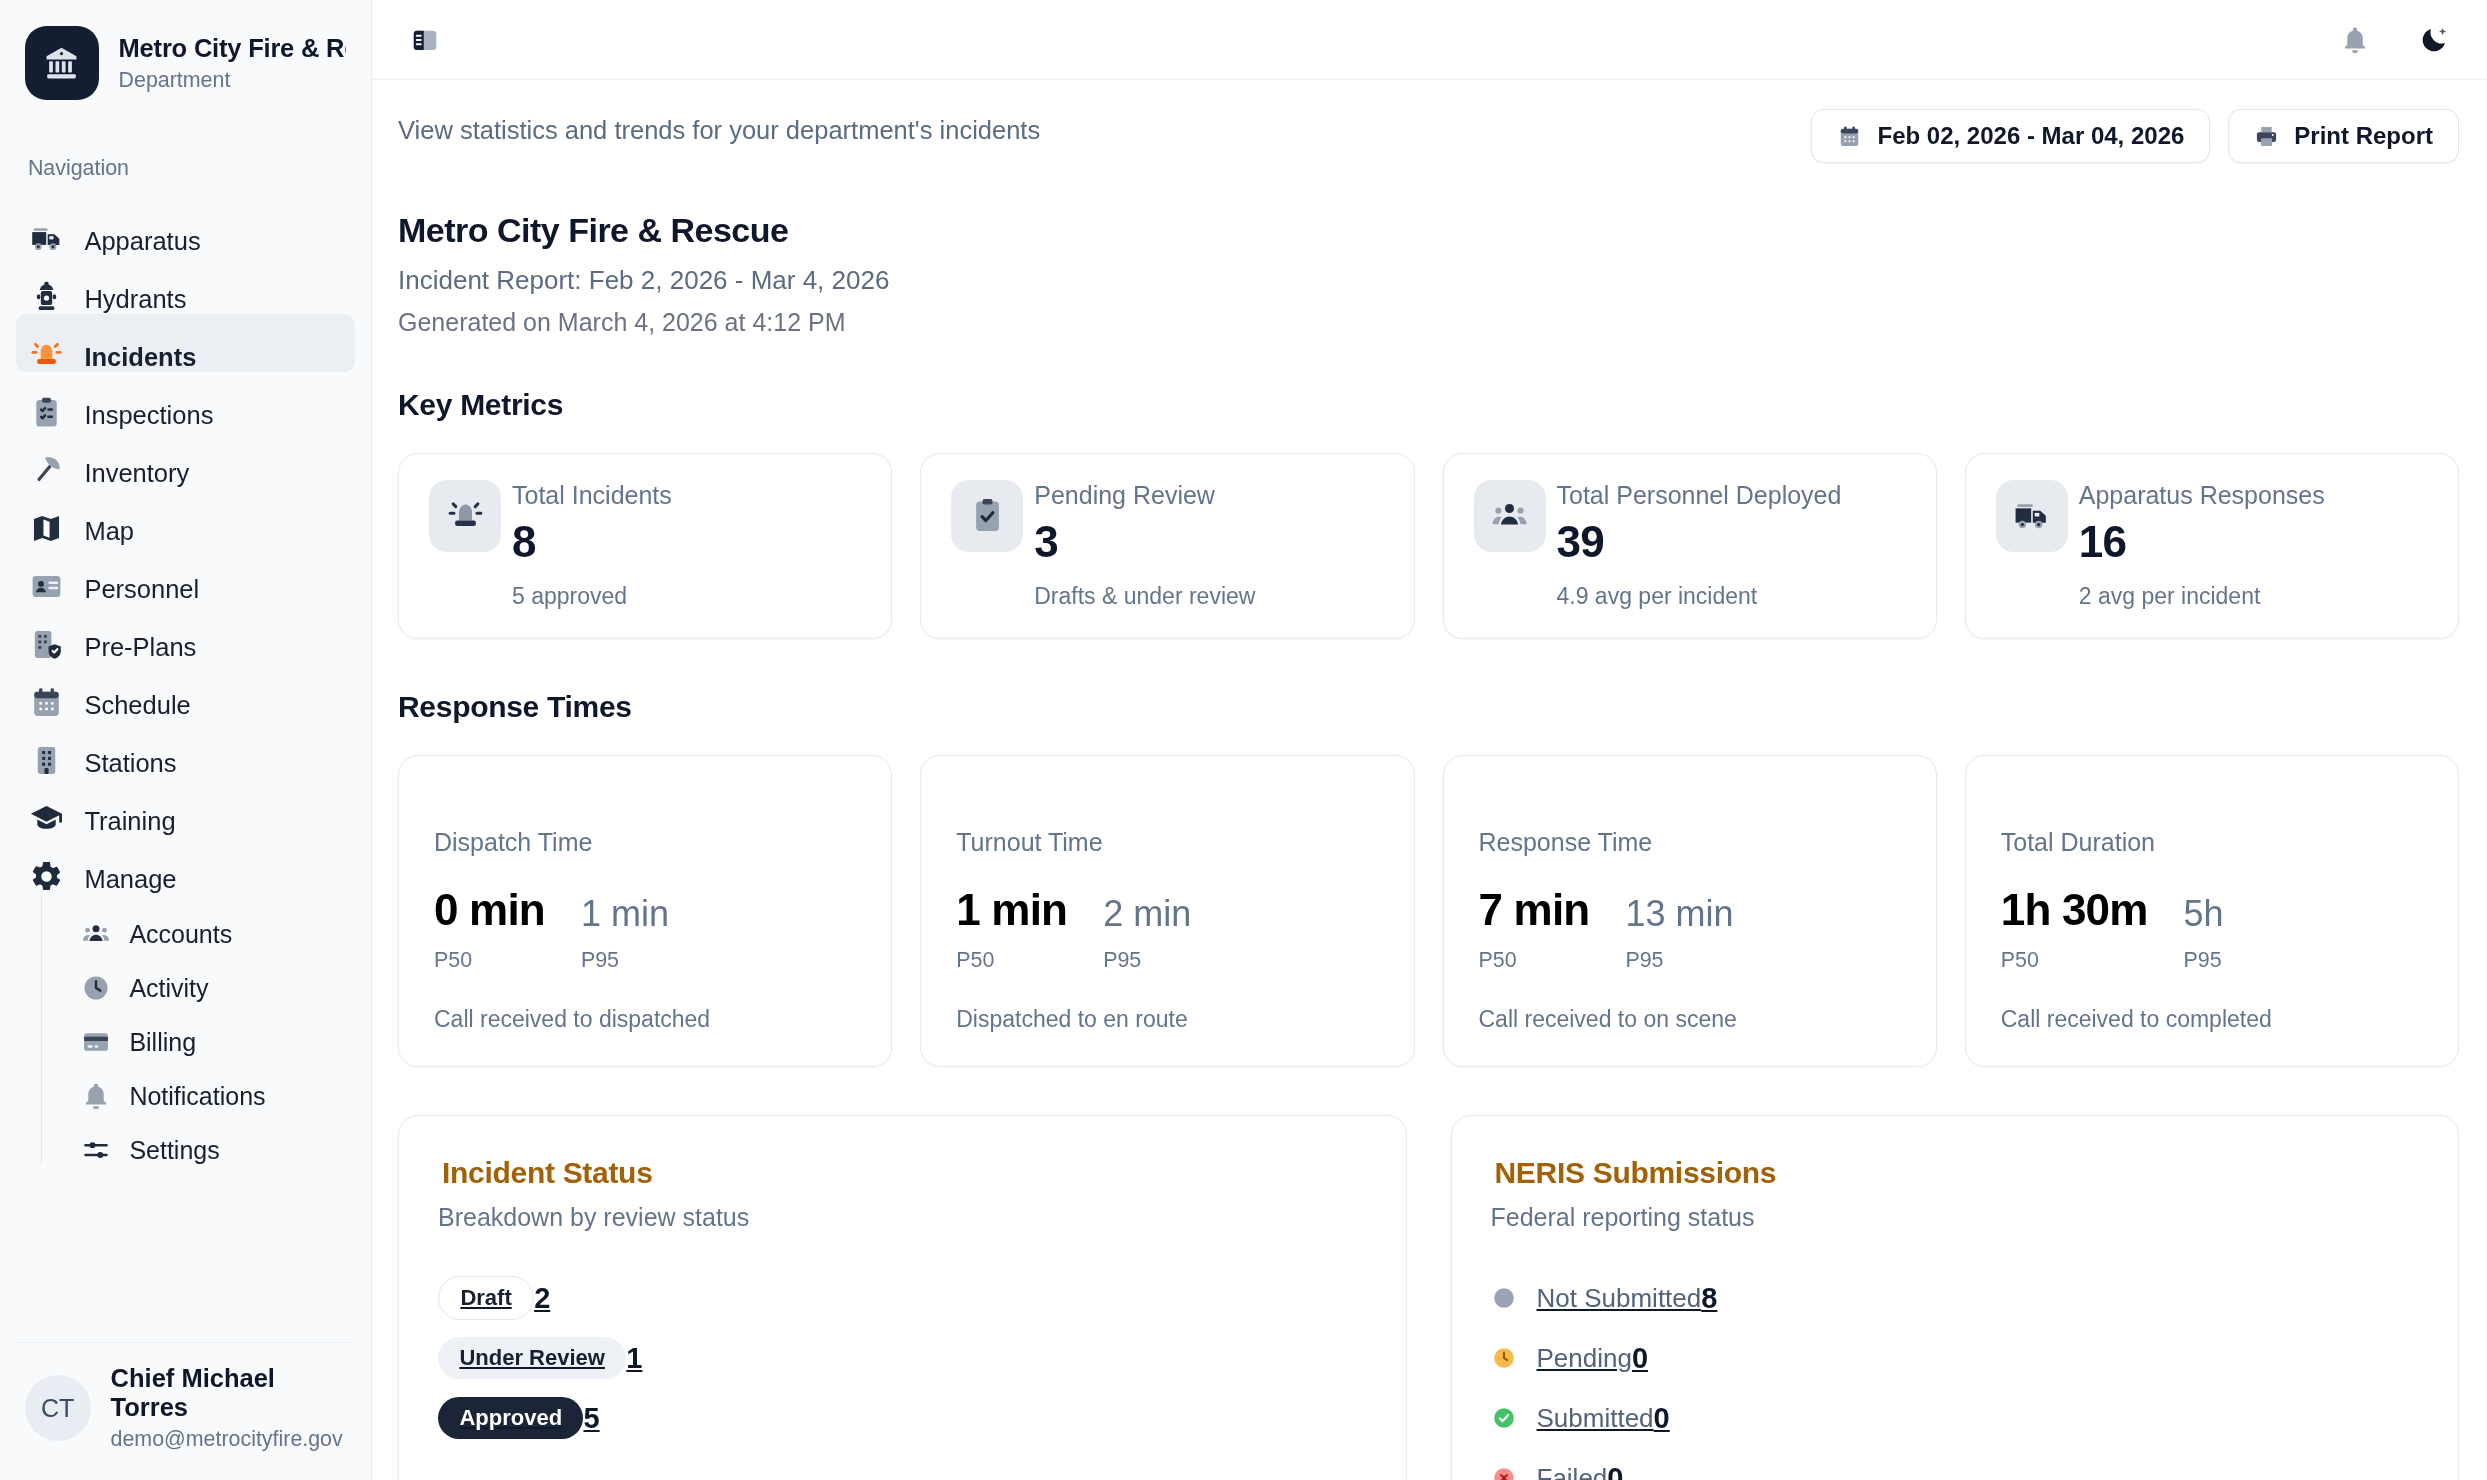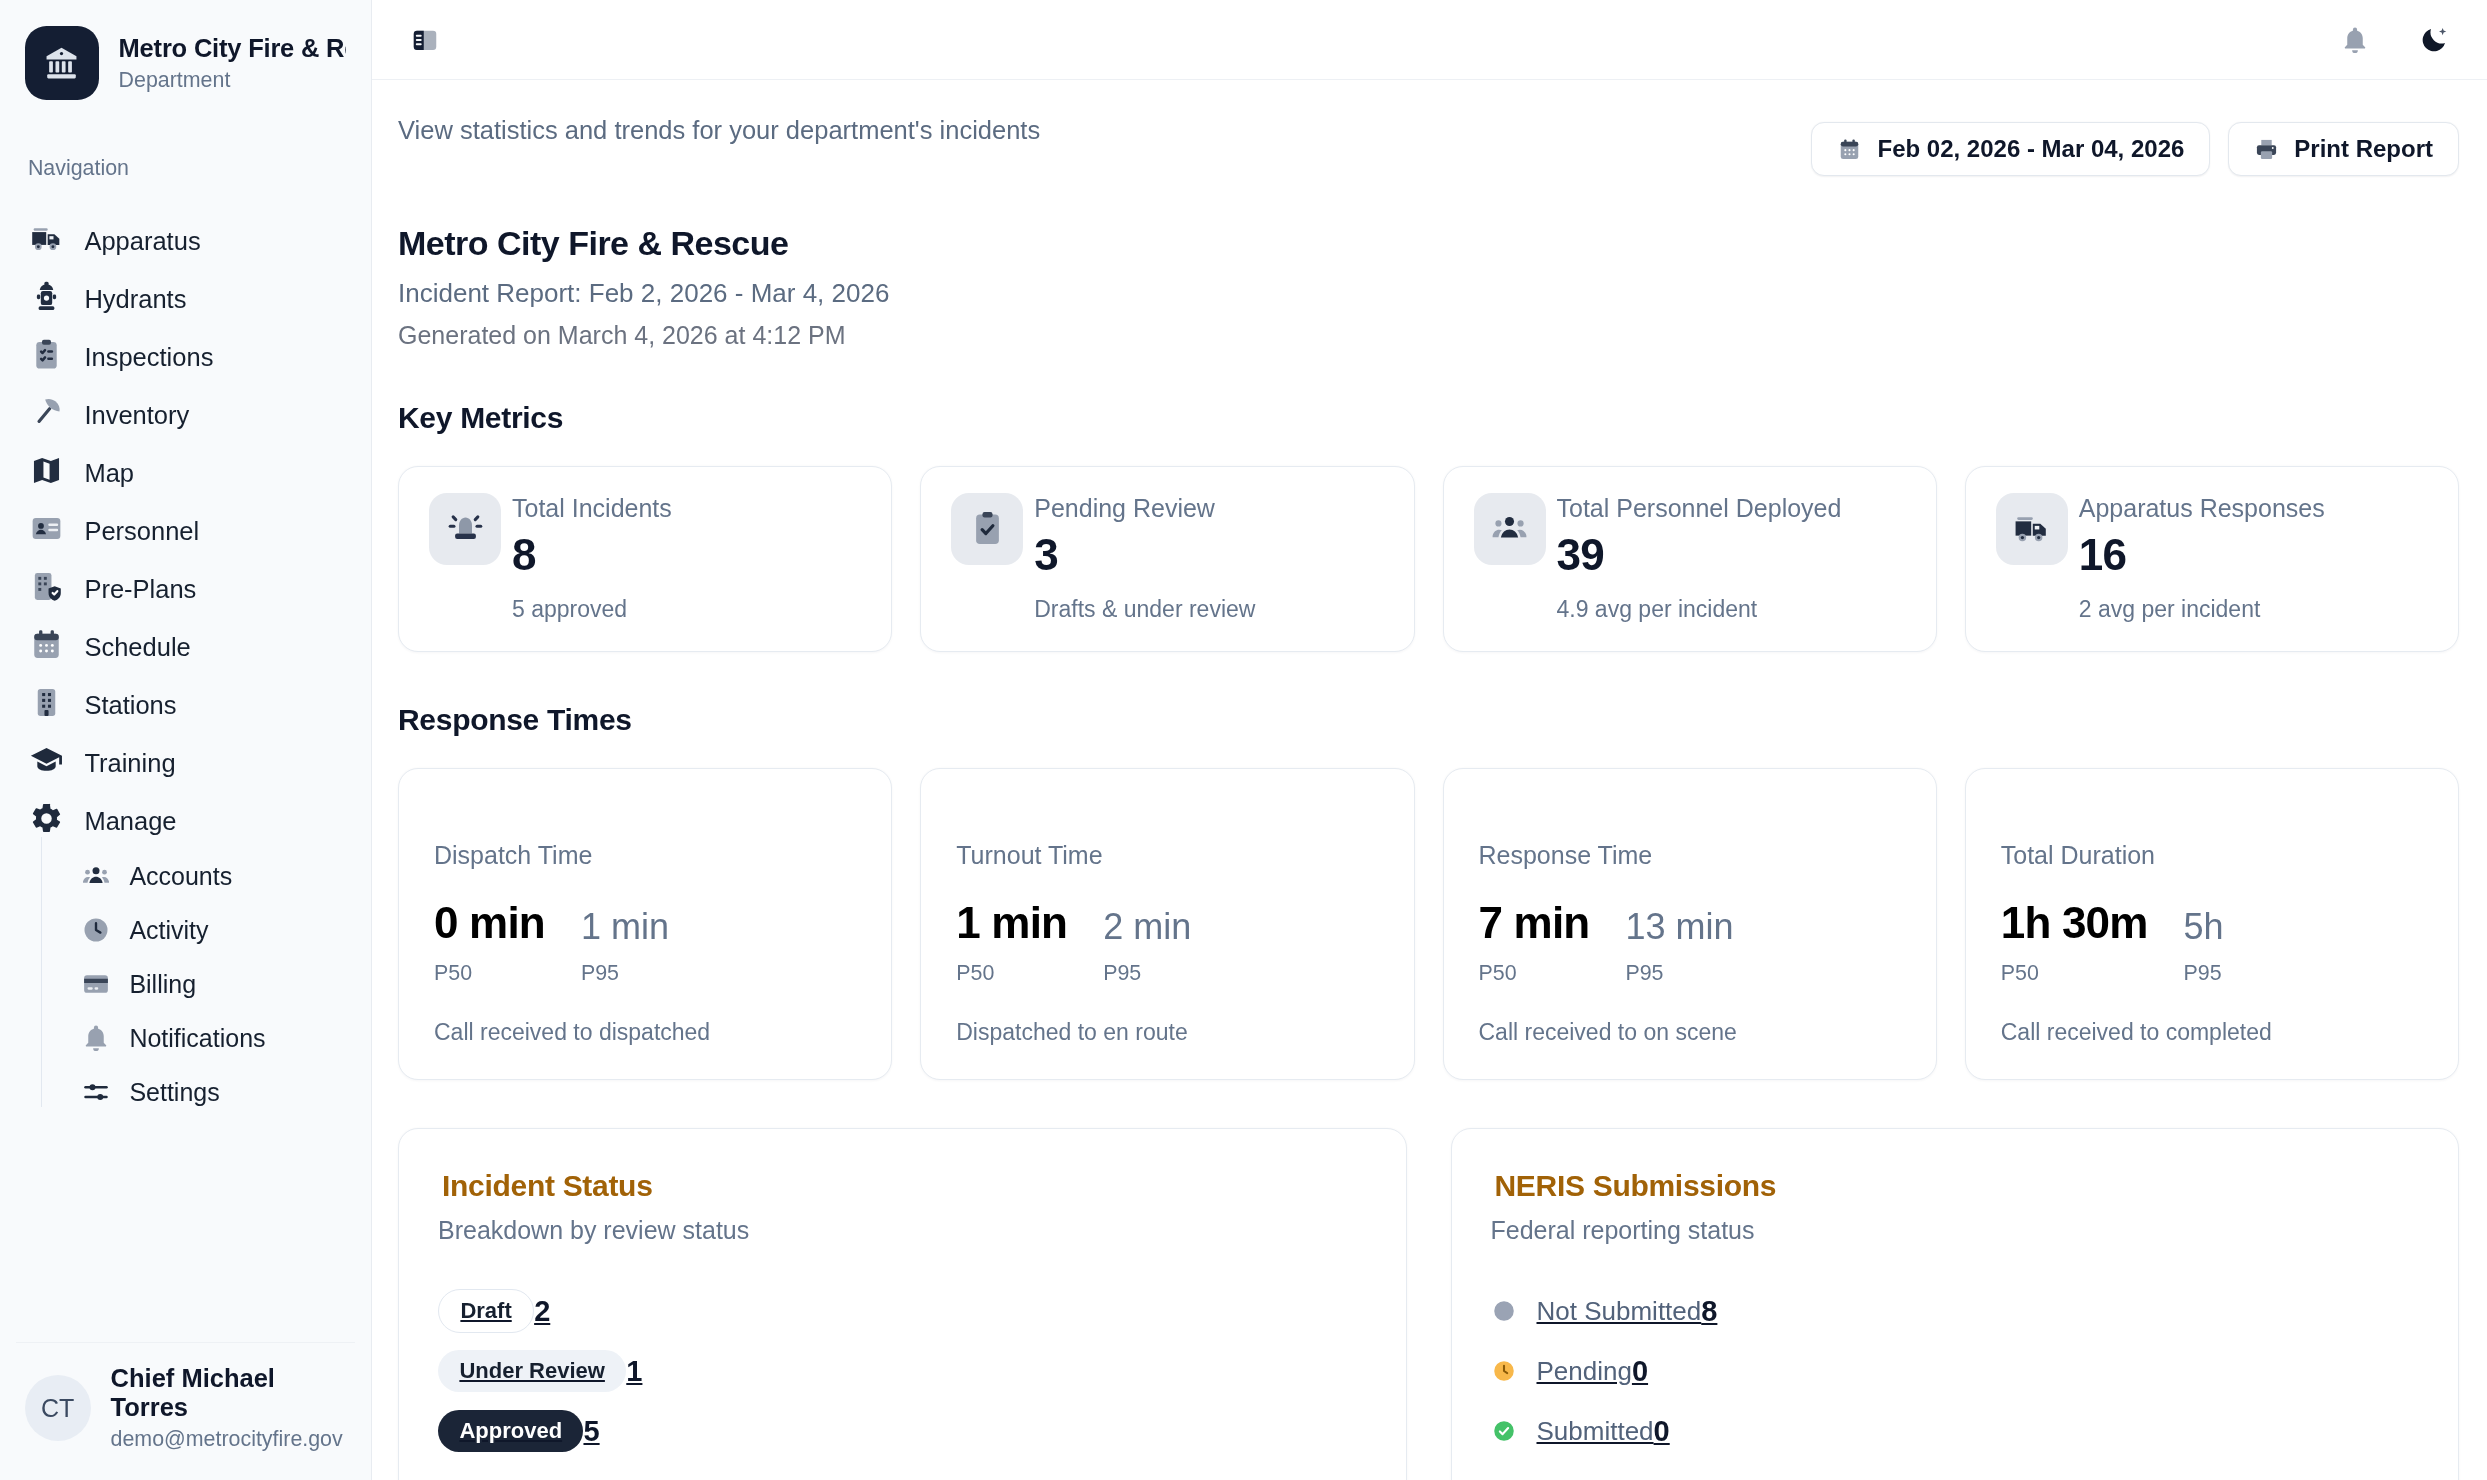--- a/index.html
+++ b/index.html
@@ -51,21 +51,21 @@
   .top-ic{width:30px;height:30px;}
   .topbar-right{display:flex;align-items:center;gap:36px;}
 
   .content{flex:1;padding:23px 28px 0 26px;box-sizing:border-box;}
 
   .header-row{display:flex;justify-content:space-between;align-items:flex-start;}
   .title-row{display:flex;align-items:center;gap:18px;}
   .back-ic{width:31px;height:31px;}
   h1.page-title{margin:0;font-size:39px;font-weight:700;letter-spacing:-0.8px;color:#0f172a;}
   .page-sub{margin:13px 0 0;font-size:25.5px;color:#5b6b81;}
-  .hdr-buttons{display:flex;gap:18px;margin-top:19px;}
+  .hdr-buttons{display:flex;gap:18px;margin-top:6px;}
   .btn{
     height:54px;display:inline-flex;align-items:center;gap:15px;background:#fff;
     border:1.6px solid #e3e8ee;border-radius:13px;padding:0 25px;cursor:pointer;
     font-family:inherit;font-size:24px;font-weight:600;color:#0f172a;
     box-shadow:0 0.8px 1.6px rgba(15,23,42,.06);white-space:nowrap;
   }
   .btn-ic{width:25px;height:25px;}
 
   .report-block{margin-top:48px;}
   .report-dept{margin:0;font-size:34px;font-weight:700;letter-spacing:-0.5px;color:#0f172a;}
@@ -160,20 +160,35 @@
             <rect x="10.5" y="1.9" width="3" height="2.4" rx="1.1"></rect>
             <path d="M12 3.6c-2.5 0-4.4 1.8-4.6 4h9.2c-.2-2.2-2.1-4-4.6-4z"></path>
             <rect x="8.1" y="8.3" width="7.8" height="9.6" rx="1.5"></rect>
             <rect x="5.4" y="10.6" width="2.3" height="3.2" rx="1"></rect>
             <rect x="16.3" y="10.6" width="2.3" height="3.2" rx="1"></rect>
             <rect x="6.6" y="18.6" width="10.8" height="2.7" rx="1.1"></rect>
             <circle cx="12" cy="13.1" r="1.8" fill="#f8fafc"></circle>
           </svg>
         </span>
     <span class="nav-text">Hydrants</span>
+  </div>
+      <div class="nav-item active">
+    <span class="ic nav-ic">
+          <svg viewBox="0 0 24 24">
+            <path d="M8 10.2c0-2.7 1.8-4.9 4-4.9s4 2.2 4 4.9V15H8z" fill="#fb923c"></path>
+            <rect x="5.6" y="15" width="12.8" height="3.5" rx="1.3" fill="#ea580c"></rect>
+            <g stroke="#f97316" stroke-width="1.9" stroke-linecap="round">
+              <line x1="4.4" y1="4.9" x2="6" y2="6.5"></line>
+              <line x1="19.6" y1="4.9" x2="18" y2="6.5"></line>
+              <line x1="2.6" y1="10.6" x2="4.9" y2="10.6"></line>
+              <line x1="21.4" y1="10.6" x2="19.1" y2="10.6"></line>
+            </g>
+          </svg>
+        </span>
+    <span class="nav-text">Incidents</span>
   </div>
       <div class="nav-item">
     <span class="ic nav-ic">
           <svg viewBox="0 0 24 24">
             <rect x="5" y="3.4" width="14" height="18.2" rx="2.3" fill="#98a1b0"></rect>
             <rect x="8.9" y="1.9" width="6.2" height="3.4" rx="1.3" fill="#3a4557"></rect>
             <g stroke="#222d40" stroke-width="1.7" stroke-linecap="round" stroke-linejoin="round" fill="none">
               <path d="M8.3 10l1 1 1.7-2"></path>
               <line x1="13.3" y1="9.9" x2="15.7" y2="9.9"></line>
               <path d="M8.3 15l1 1 1.7-2"></path>

